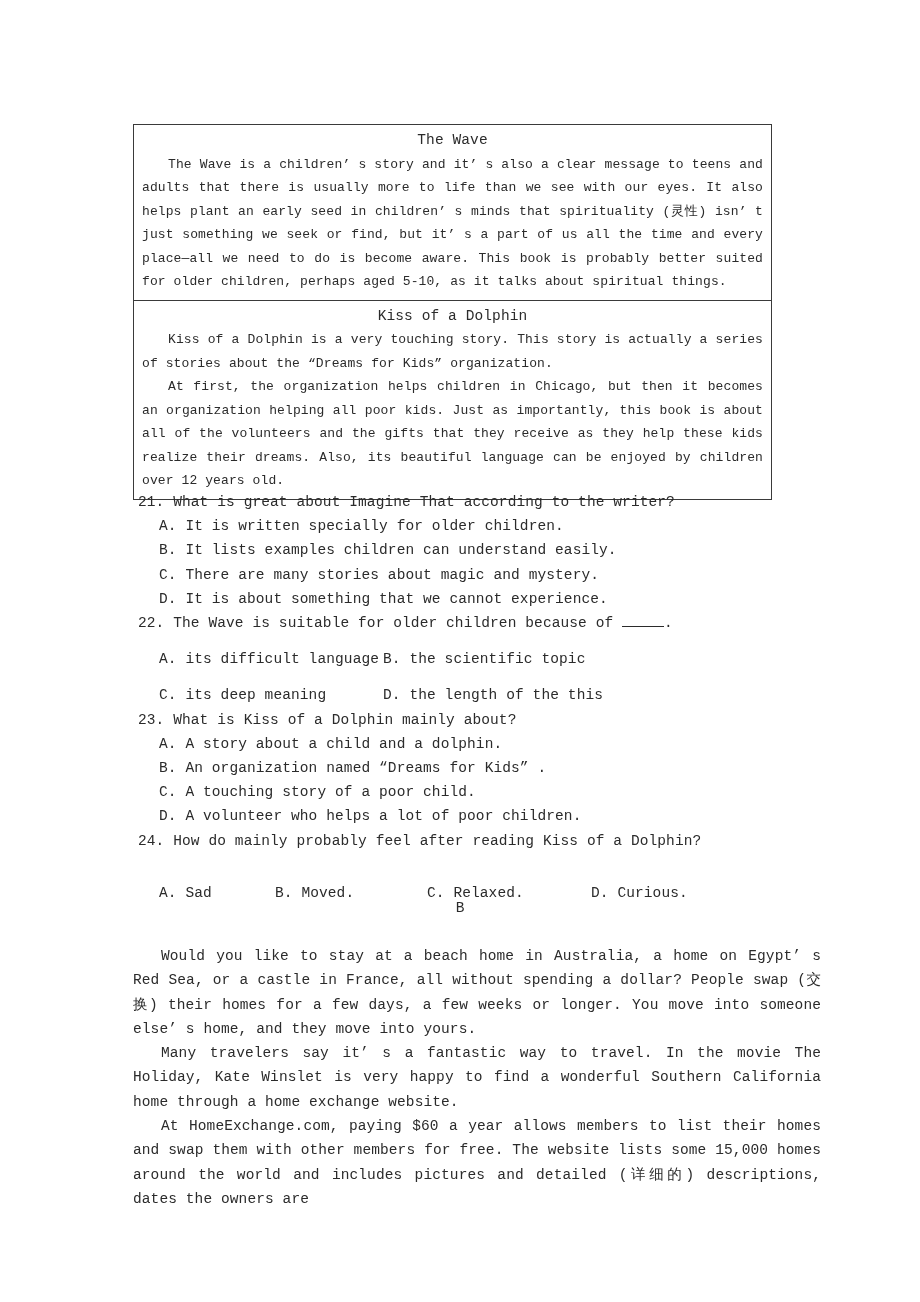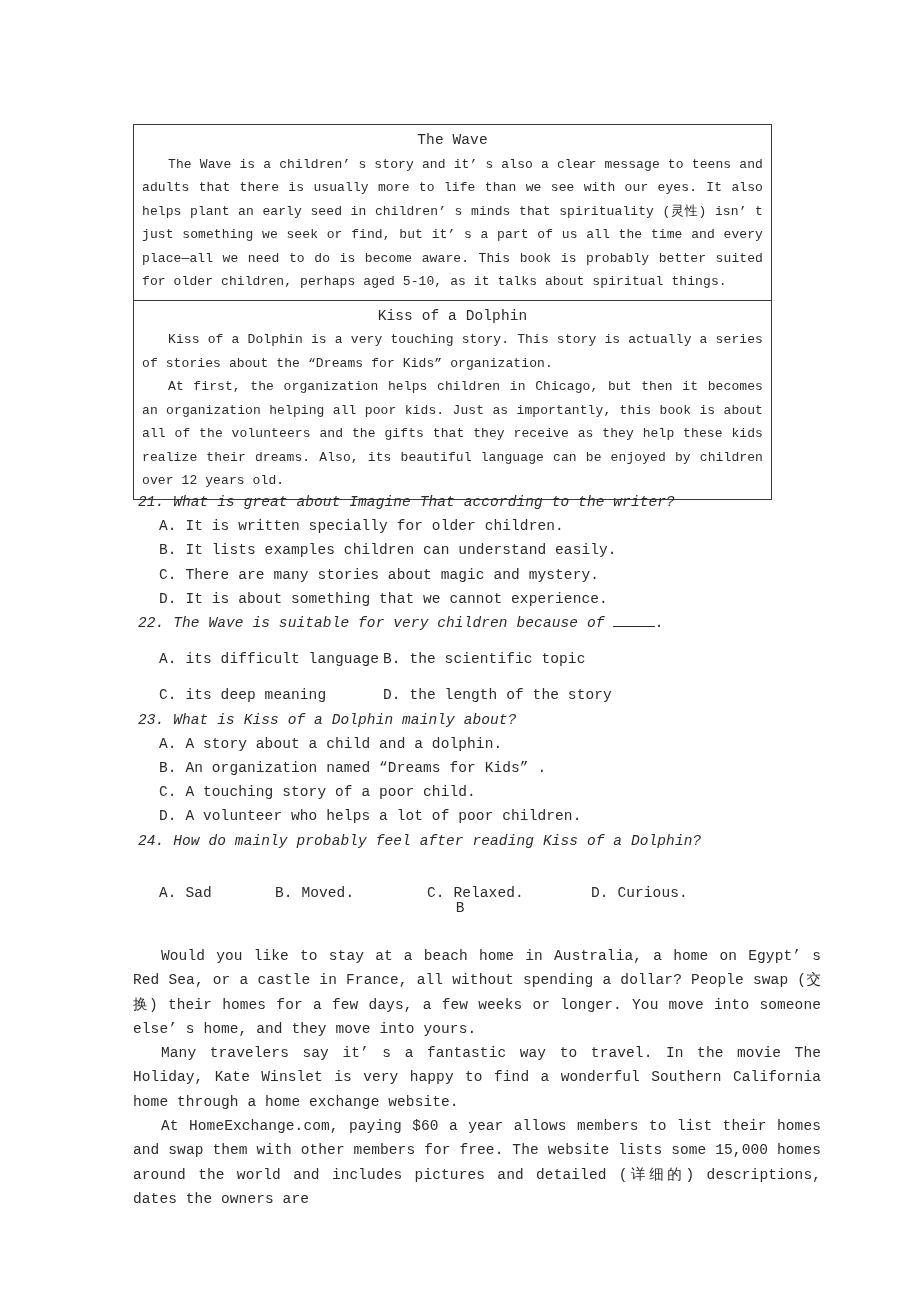--- a/index.html
+++ b/index.html
@@ -71,21 +71,20 @@
   }
   .q-line {
     font-size: 14.5px;
     line-height: 24.2px;
     letter-spacing: 0.1px;
     white-space: pre;
     color: #2b2b2b;
   }
   .q-stem {
     padding-left: 5px;
-    font-style: italic;
   }
   .q-opt {
     padding-left: 26px;
   }
   .opt-col {
     display: inline-block;
   }
   .opt-col.c1 { width: 224px; }
   .opt-col.c2 { width: 224px; margin-top: 12px; }
   .opt-col.s1 { width: 116px; margin-top: 28px; }
@@ -152,23 +151,23 @@
   </div>
 
   <div class="questions">
 
     <div class="q-line q-stem"><span>21.</span> <span>What is great about Imagine That according to the writer?</span></div>
     <div class="q-line q-opt"><span>A. It is written specially for older children.</span></div>
     <div class="q-line q-opt"><span>B. It lists examples children can understand easily.</span></div>
     <div class="q-line q-opt"><span>C. There are many stories about magic and mystery.</span></div>
     <div class="q-line q-opt"><span>D. It is about something that we cannot experience.</span></div>
 
-    <div class="q-line q-stem"><span>22.</span> <span>The Wave is suitable for very children because of </span><span class="blank-rule"></span><span>.</span></div>
+    <div class="q-line q-stem"><span>22.</span> <span>The Wave is suitable for older children because of </span><span class="blank-rule"></span><span>.</span></div>
     <div class="q-line q-opt"><span class="opt-col c1">A. its difficult language</span><span class="opt-col c2">B. the scientific topic</span></div>
-    <div class="q-line q-opt"><span class="opt-col c1">C. its deep meaning</span><span class="opt-col c2">D. the length of the story</span></div>
+    <div class="q-line q-opt"><span class="opt-col c1">C. its deep meaning</span><span class="opt-col c2">D. the length of the this</span></div>
 
     <div class="q-line q-stem"><span>23.</span> <span>What is Kiss of a Dolphin mainly about?</span></div>
     <div class="q-line q-opt"><span>A. A story about a child and a dolphin.</span></div>
     <div class="q-line q-opt"><span>B. An organization named “Dreams for Kids” .</span></div>
     <div class="q-line q-opt"><span>C. A touching story of a poor child.</span></div>
     <div class="q-line q-opt"><span>D. A volunteer who helps a lot of poor children.</span></div>
 
     <div class="q-line q-stem"><span>24.</span> <span>How do mainly probably feel after reading Kiss of a Dolphin?</span></div>
     <div class="q-line q-opt"><span class="opt-col s1">A. Sad</span><span class="opt-col s2">B. Moved.</span><span class="opt-col s3">C. Relaxed.</span><span class="opt-col">D. Curious.</span></div>
 

